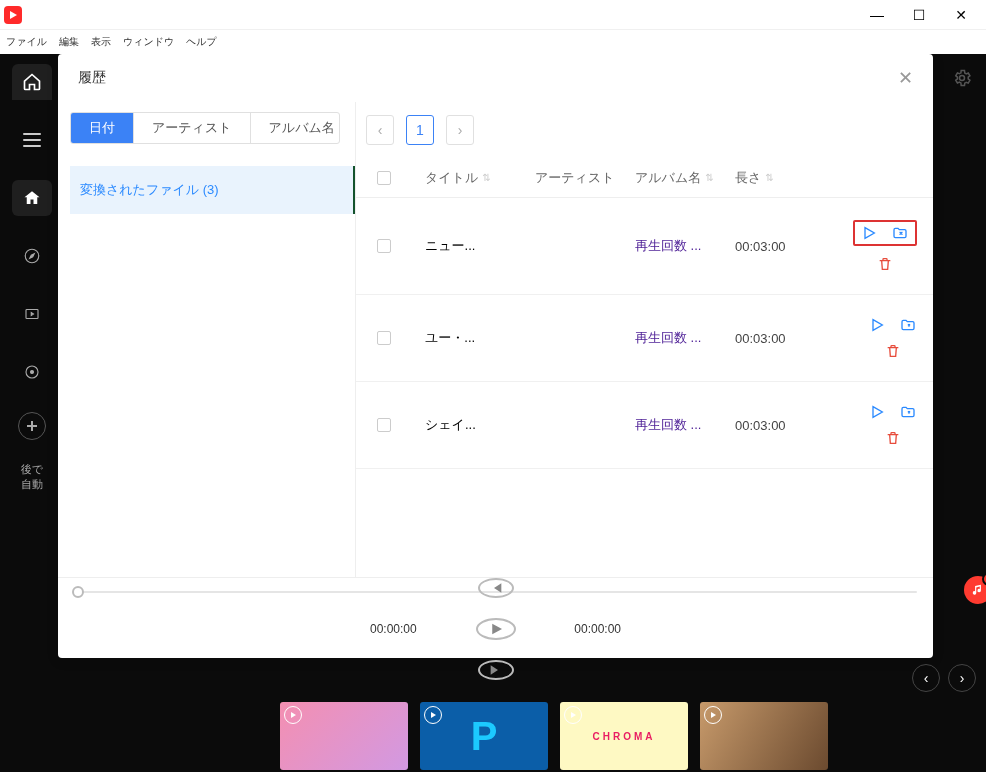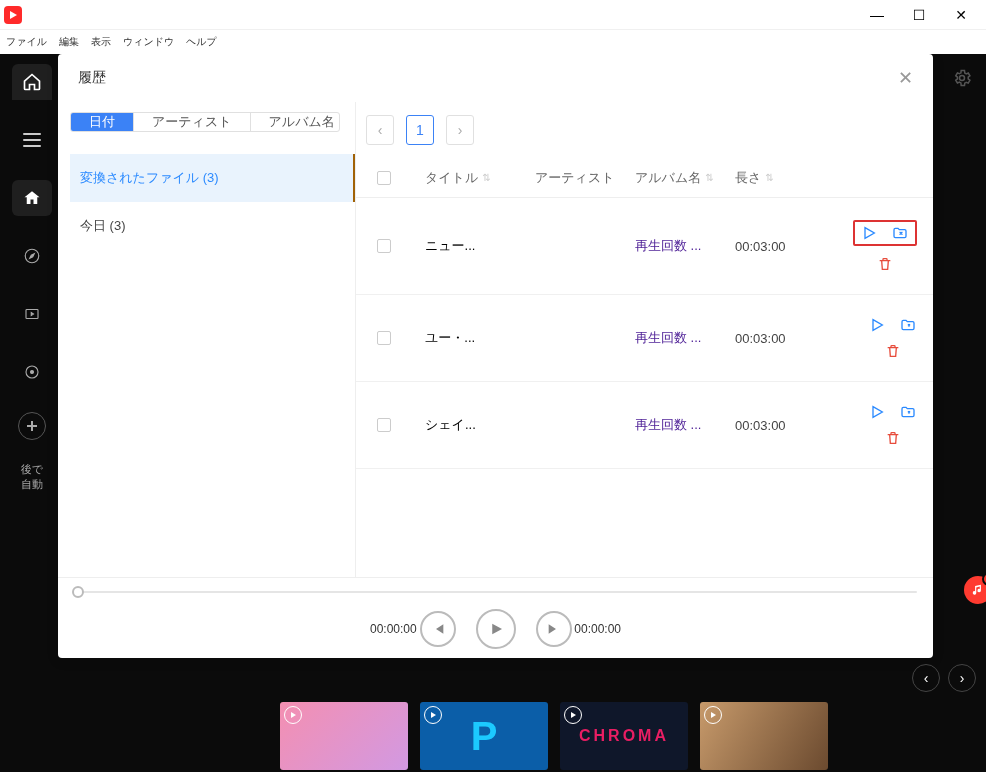--- a/index.html
+++ b/index.html
@@ -31,28 +31,28 @@
 .float-badge{position:absolute;right:-6px;top:522px;width:28px;height:28px;background:#ff3b30;border-radius:50%;display:flex;align-items:center;justify-content:center;}
 .float-badge .plus{position:absolute;top:-4px;right:-4px;width:14px;height:14px;border-radius:50%;background:#ff3b30;border:2px solid #0b0b0b;display:flex;align-items:center;justify-content:center;color:#fff;font-size:10px;font-weight:bold;}
 
 .modal { position: absolute; left: 58px; top: 0; width: 875px; height: 604px; background: #fff; border-radius: 4px; box-shadow: 0 2px 12px rgba(0,0,0,.15); display:flex;flex-direction:column; }
 .modal-header{height:48px;display:flex;align-items:center;padding:0 20px;}
 .modal-header .mh-title{font-size:14px;color:#333;text-align:center;}
 .modal-header .close-x{margin-left:auto;color:#999;font-size:18px;cursor:default;}
 
 .modal-body{flex:1;display:flex;min-height:0;}
 .left-col{width:298px;padding:10px 0 0 12px;border-right:1px solid #eee;}
-.tab-group{display:flex;border:1px solid #e0e0e0;border-radius:3px;overflow:hidden;height:20px;width:270px;}
+.tab-group{display:flex;border:1px solid #e0e0e0;border-radius:3px;overflow:hidden;height:32px;width:270px;}
 .tab{flex:0 0 auto;padding:0 18px;height:100%;display:flex;align-items:center;justify-content:center;font-size:13px;color:#555;border-right:1px solid #e0e0e0;cursor:default;min-width:62px;}
 .tab:last-child{border-right:none;}
 .tab.active{background:#3b82f6;color:#fff;}
 
 .filter-list{margin-top:22px;}
 .filter-item{height:48px;display:flex;align-items:center;padding-left:10px;font-size:13px;color:#444;cursor:default;}
-.filter-item.sel{background:#e9f3fd;color:#2b8aff;border-right:2px solid #a16207;}
+.filter-item.sel{background:#e9f3fd;color:#2b8aff;border-right:2px solid #14532d;}
 
 .right-col{flex:1;display:flex;flex-direction:column;min-width:0;}
 .pagination{height:56px;display:flex;align-items:center;padding-left:10px;gap:12px;}
 .pg-btn{width:28px;height:30px;border:1px solid #e0e0e0;border-radius:3px;display:flex;align-items:center;justify-content:center;color:#aaa;font-size:14px;cursor:default;}
 .pg-btn.active{border-color:#3b82f6;color:#3b82f6;}
 
 .thead{height:40px;border-bottom:1px solid #eee;display:flex;align-items:center;padding:0 10px;color:#666;font-size:13px;}
 .col-check{width:36px;display:flex;justify-content:center;}
 .cb{width:14px;height:14px;border:1px solid #ccc;border-radius:2px;background:#fff;}
 .col-title{width:110px;display:flex;align-items:center;gap:4px;margin-left:23px;}
@@ -71,41 +71,41 @@
 .ic-play-s{color:#2b8aff;}
 .ic-folder-s{color:#2b8aff;}
 .ic-trash{color:#e74c3c;}
 .row:first-child .act-row{border:2px solid #d33;padding:3px 6px;border-radius:2px;}
 svg{display:block;}
 
 .player-bar{border-top:1px solid #eee;padding:6px 16px 0;}
 .seek{position:relative;height:16px;}
 .seek-line{position:absolute;left:0;right:0;top:7px;height:2px;background:#e5e5e5;border-radius:1px;}
 .seek-knob{position:absolute;left:-2px;top:2px;width:12px;height:12px;background:#fff;border:2px solid #bbb;border-radius:50%;}
-.controls{display:flex;align-items:center;justify-content:center;gap:20px;height:58px;position:relative;}
+.controls{display:flex;align-items:center;justify-content:center;gap:20px;height:58px;position:relative;flex-direction:column;}
 .ptime{position:absolute;font-size:12px;color:#333;}
 .ptime.left{left:296px;} .ptime.right{right:296px;}
 .cbtn{width:36px;height:36px;border:2px solid #bbb;border-radius:50%;display:flex;align-items:center;justify-content:center;color:#888;}
 .cbtn.main{width:40px;height:40px;}
 
 .modal-footer{padding:8px 16px 14px;display:flex;justify-content:flex-end;}
 .del-btn{border:1px solid #e0e0e0;color:#bbb;font-size:13px;padding:6px 16px;border-radius:3px;cursor:default;letter-spacing:4px;}
 
 .bg-section{position:absolute;left:280px;right:0;top:610px;height:120px;color:#fff;display:flex;flex-direction:column;}
 .bg-head{display:flex;align-items:center;gap:10px;margin-bottom:10px;padding-right:10px;}
 .bg-title{font-size:22px;font-weight:bold;letter-spacing:0.5px;}
 .bg-arrows{margin-left:auto;display:flex;gap:8px;}
 .bg-arrow{width:28px;height:28px;border:1px solid #444;border-radius:50%;display:flex;align-items:center;justify-content:center;color:#fff;font-size:14px;}
 .thumbs{display:flex;gap:12px;overflow:hidden;}
 .thumb{width:128px;height:68px;background:#222;border-radius:3px;position:relative;overflow:hidden;font-weight:bold;display:flex;align-items:center;justify-content:center;}
 .thumb .tplay{position:absolute;top:4px;left:4px;width:18px;height:18px;border:1.5px solid #fff;border-radius:50%;display:flex;align-items:center;justify-content:center;}
 .thumb .tplay::after{content:"";border-left:5px solid #fff;border-top:3px solid transparent;border-bottom:3px solid transparent;margin-left:1px;}
 .t1{background:linear-gradient(135deg,#f48fb1,#d299e2);}
 .t2{background:#0b5ea8;color:#1cc9ff;font-size:40px;}
-.t3{background:#0f172a;color:#e91e63;font-size:16px;letter-spacing:3px;text-align:center;}
+.t3{background:#fef9c3;color:#e91e63;font-size:10px;letter-spacing:3px;text-align:center;}
 .t4{background:linear-gradient(120deg,#c79a6b,#6b4a2f);}
 .t5{background:#e91e63;color:#ffd400;font-size:22px;}
 </style>
 </head>
 <body>
 
 <div class="titlebar">
   <div class="logo">
     <svg viewBox="0 0 10 10">
         <polygon points="2,1 9,5 2,9" fill="#fff"></polygon>
@@ -193,21 +193,20 @@
 
     <div class="modal-body">
       <div class="left-col">
         <div class="tab-group">
           <div class="tab active">日付</div>
           <div class="tab">アーティスト</div>
           <div class="tab">アルバム名</div>
         </div>
         <div class="filter-list">
           <div class="filter-item sel">変換されたファイル (3)</div>
-          <div class="filter-item">今日 (3)</div>
         </div>
       </div>
 
       <div class="right-col">
         <div class="pagination">
           <div class="pg-btn">‹</div>
           <div class="pg-btn active">1</div>
           <div class="pg-btn">›</div>
         </div>
 

